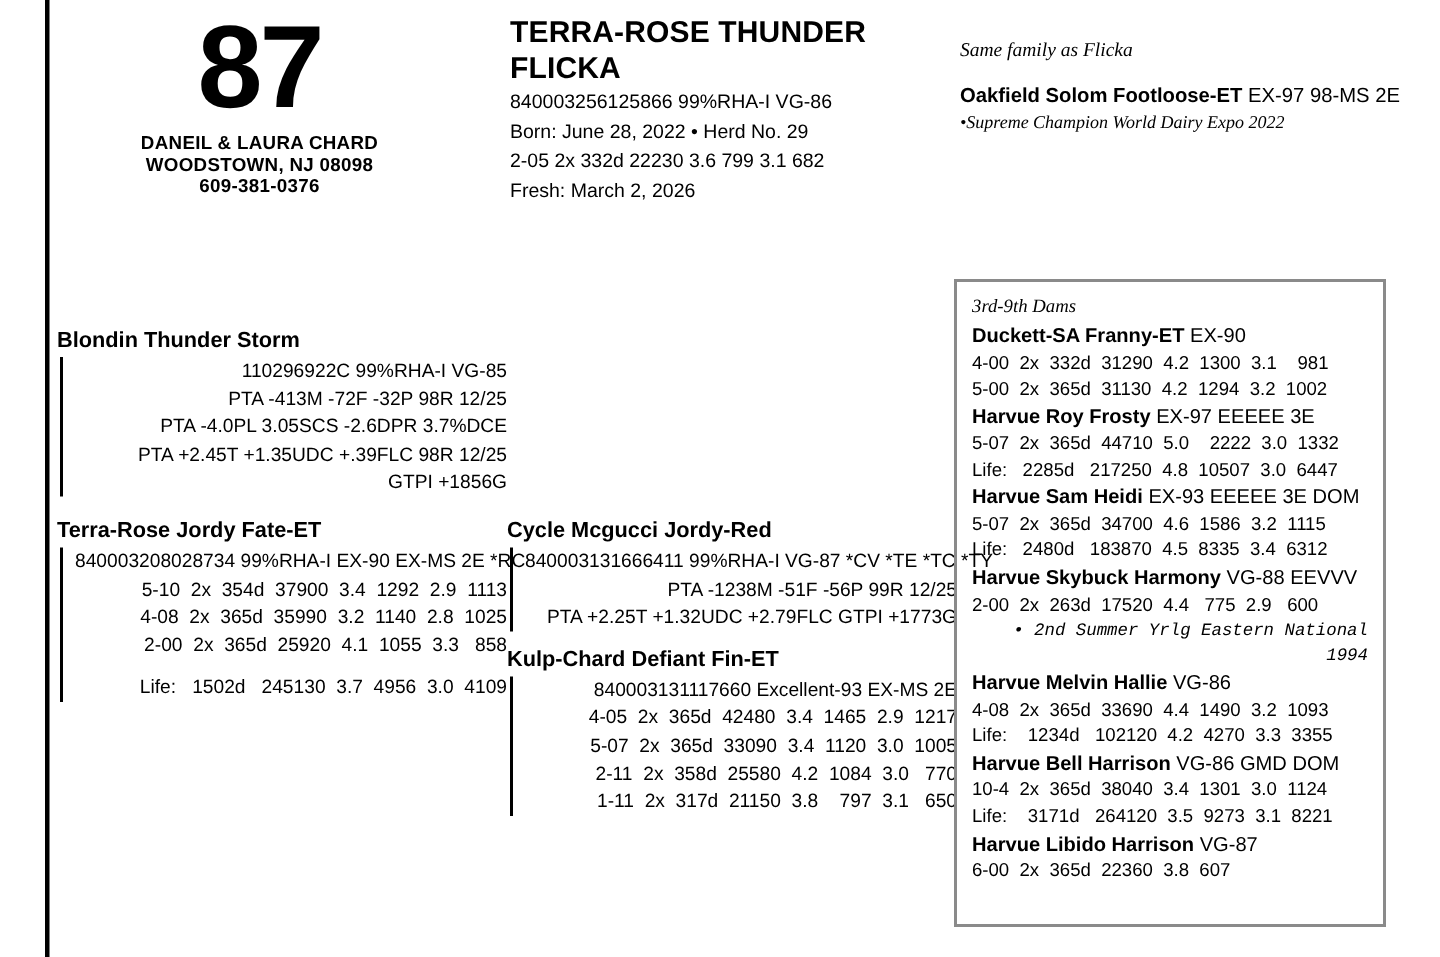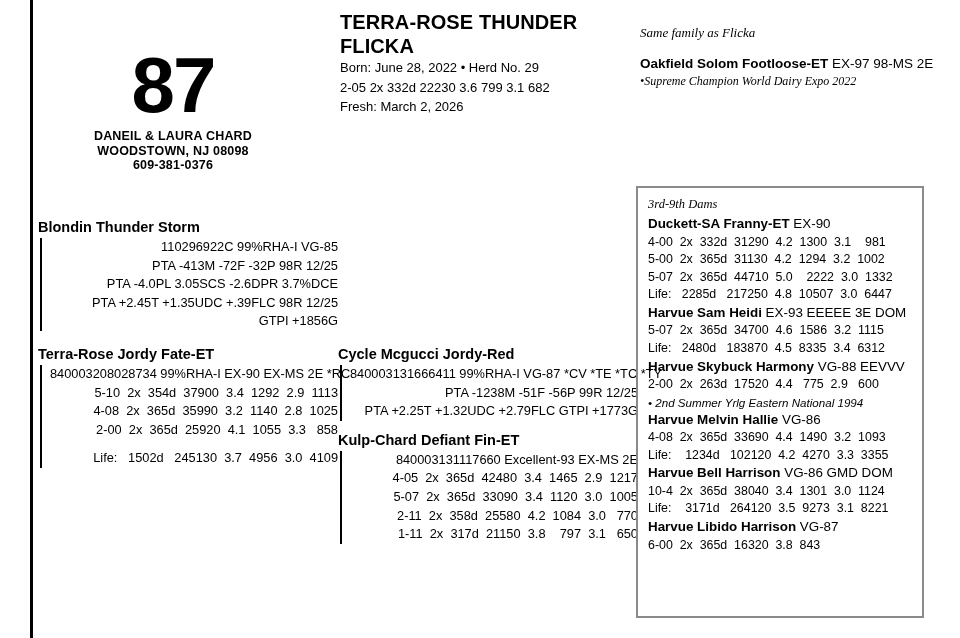--- a/index.html
+++ b/index.html
@@ -31,21 +31,20 @@
     background: #000000;
   }
 
   
   .lot-block {
     position: absolute;
     left: 48px;
     top: 4px;
     width: 250px;
     text-align: center;
-    margin-top: 41px;
   }
   .lot-number {
     font-family: "Liberation Sans", sans-serif;
     font-weight: bold;
     font-size: 78px;
     line-height: 80px;
     letter-spacing: -2px;
   }
   .consignor {
     margin-top: 4px;
@@ -160,44 +159,46 @@
   }
   .dam-name .reg {
     font-weight: normal;
   }
   .dam-line {
     font-size: 12.4px;
     line-height: 17.6px;
     white-space: pre;
   }
   .dam-note {
-    font-family: Liberation Sans, sans-serif;
+    font-family: Liberation Mono, monospace;
     font-style: italic;
     font-size: 11.6px;
     line-height: 17px;
+    text-align: right;
   }
 </style>
 </head>
 <body>
 
 <div class="page">
 
   <div class="left-rule"></div>
 
   <div class="lot-block">
     <div class="lot-number">87</div>
     <div class="consignor">
       <div>DANEIL &amp; LAURA CHARD</div>
       <div>WOODSTOWN, NJ 08098</div>
       <div>609-381-0376</div>
     </div>
   </div>
 
   <div class="head-block">
     <div class="animal-name">TERRA-ROSE THUNDER FLICKA</div>
+    <div class="head-line">840003256125866 99%RHA-I VG-86</div>
     <div class="head-line">Born: June 28, 2022  •  Herd No. 29</div>
     <div class="head-line">2-05 2x 332d 22230 3.6 799 3.1 682</div>
     <div class="head-line">Fresh: March 2, 2026</div>
   </div>
 
   <div class="family-note">
     <div class="italic-line">Same family as Flicka</div>
     <div class="bold-line">
       <span>Oakfield Solom Footloose-ET</span>
       <span class="reg">EX-97 98-MS 2E</span>
@@ -258,20 +259,24 @@
     <div>
       <div class="dam-name">
         <span>Duckett-SA Franny-ET</span>
         <span class="reg">EX-90</span>
       </div>
       <div class="dam-line">4-00  2x  332d  31290  4.2  1300  3.1    981</div>
       <div class="dam-line">5-00  2x  365d  31130  4.2  1294  3.2  1002</div>
     </div>
 
     <div>
+      <div class="dam-name">
+        <span>Harvue Roy Frosty</span>
+        <span class="reg">EX-97 EEEEE 3E</span>
+      </div>
       <div class="dam-line">5-07  2x  365d  44710  5.0    2222  3.0  1332</div>
       <div class="dam-line">Life:   2285d   217250  4.8  10507  3.0  6447</div>
     </div>
 
     <div>
       <div class="dam-name">
         <span>Harvue Sam Heidi</span>
         <span class="reg">EX-93 EEEEE 3E DOM</span>
       </div>
       <div class="dam-line">5-07  2x  365d  34700  4.6  1586  3.2  1115</div>
@@ -303,18 +308,18 @@
       </div>
       <div class="dam-line">10-4  2x  365d  38040  3.4  1301  3.0  1124</div>
       <div class="dam-line">Life:    3171d   264120  3.5  9273  3.1  8221</div>
     </div>
 
     <div>
       <div class="dam-name">
         <span>Harvue Libido Harrison</span>
         <span class="reg">VG-87</span>
       </div>
-      <div class="dam-line">6-00  2x  365d  16320  3.8  843</div>
+      <div class="dam-line">6-00  2x  365d  22360  3.8  607</div>
     </div>
 
   </div>
 
 </div>
 
 </body></html>

